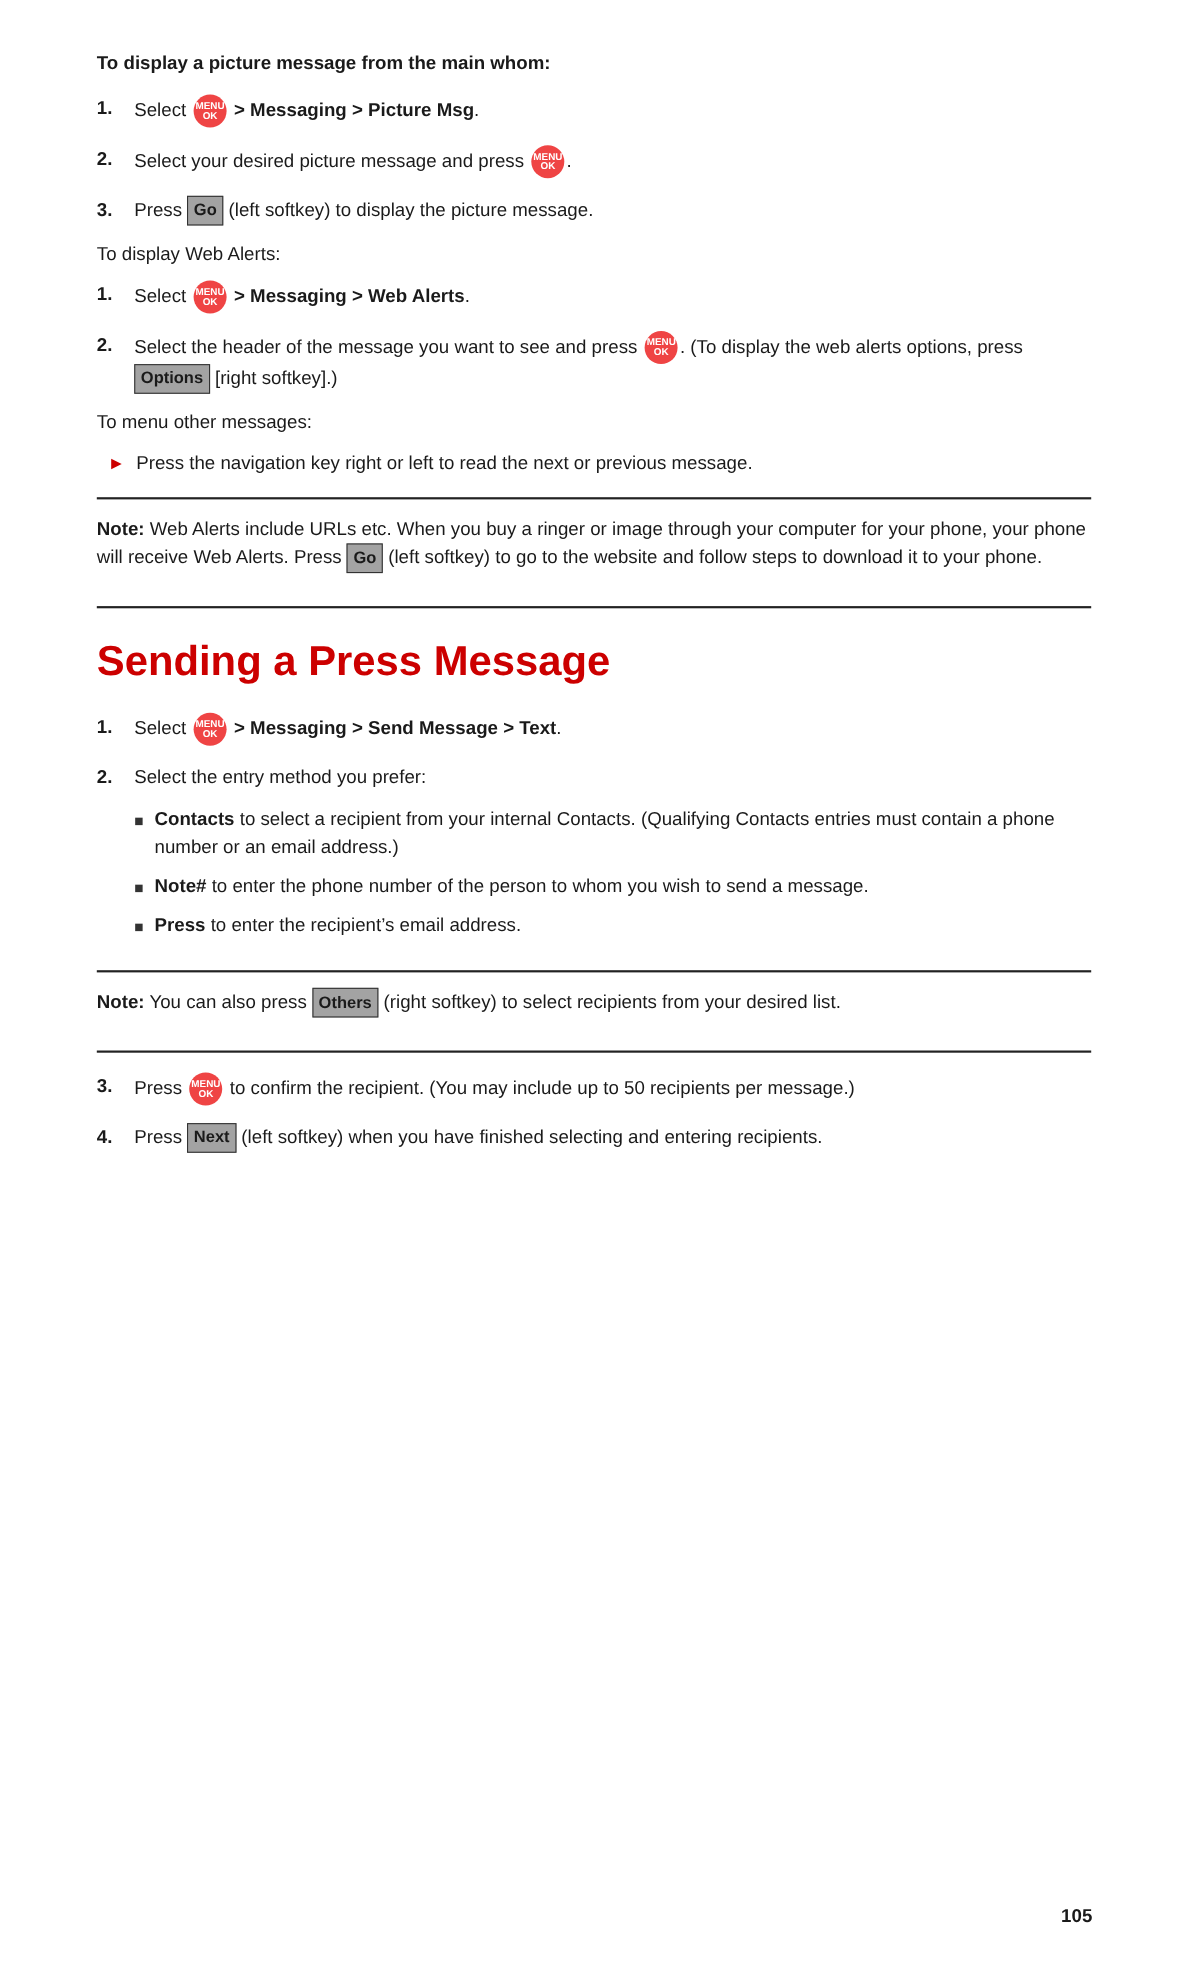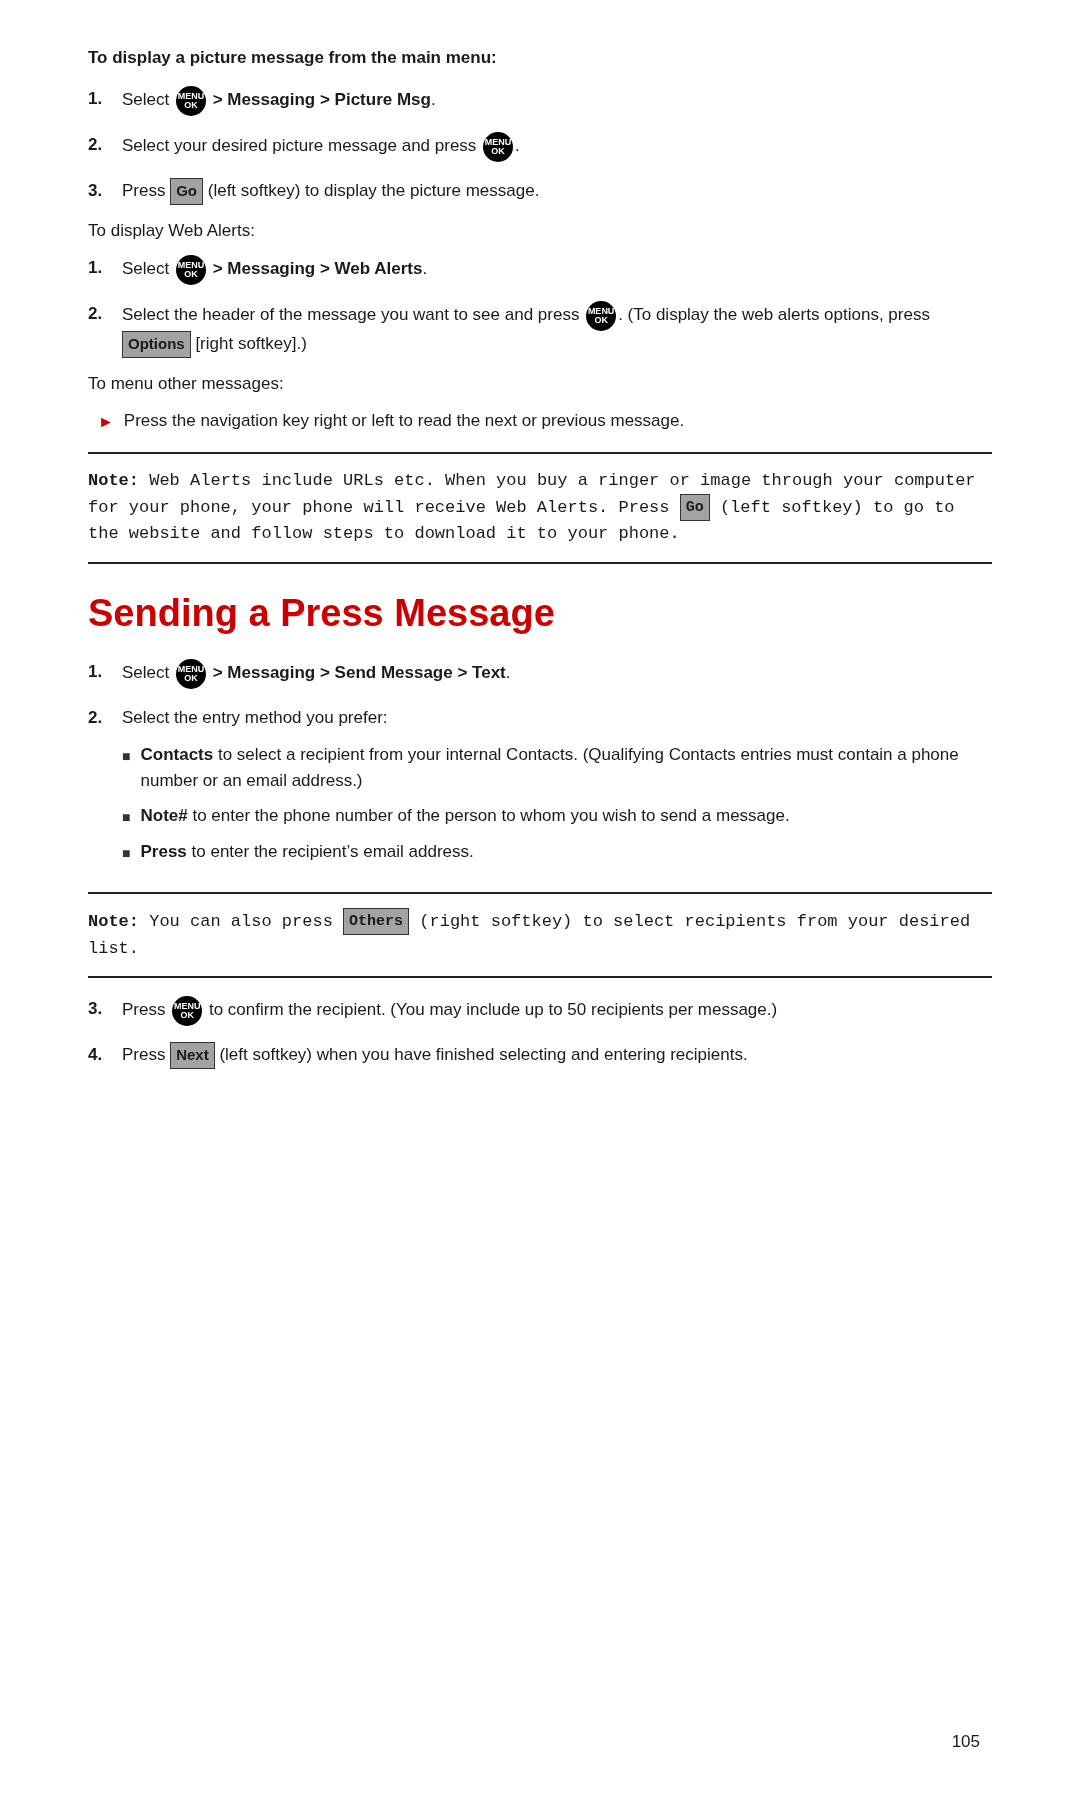--- a/index.html
+++ b/index.html
@@ -40,21 +40,21 @@
       min-width: 24px;
       flex-shrink: 0;
     }
 
     .menu-icon {
       display: inline-flex;
       align-items: center;
       justify-content: center;
       width: 30px;
       height: 30px;
-      background: #000000;
+      background: #ef4444;
       border-radius: 50%;
       color: white;
       font-size: 9px;
       font-weight: bold;
       line-height: 1;
       vertical-align: middle;
       margin: 0 2px;
       flex-shrink: 0;
     }
 
@@ -105,52 +105,51 @@
       color: #333;
       font-size: 14px;
       margin-right: 10px;
       flex-shrink: 0;
       margin-top: 4px;
     }
 
     .note-box {
       border-top: 2px solid #222;
       border-bottom: 2px solid #222;
-      padding: 14px 0 14px 0;
+      padding: 14px 0 30px 0;
       margin: 18px 0 18px 0;
       font-size: 17px;
       line-height: 1.55;
-      font-family: Liberation Mono, monospace;
     }
 
     .section-title {
       font-size: 38px;
       font-weight: bold;
       color: #cc0000;
       margin: 28px 0 24px 0;
       font-family: Arial, Helvetica, sans-serif;
     }
 
     .page-number {
       position: fixed;
       bottom: 48px;
-      right: 100px;
-      font-size: 17px;
-      font-weight: normal;
+      right: 87px;
+      font-size: 17px;
+      font-weight: bold;
       color: #1a1a1a;
     }
 
     .li-content {
       flex: 1;
     }
   </style>
 </head>
 <body>
 
-<p class="section-intro">To display a picture message from the main menu:</p>
+<p class="section-intro">To display a picture message from the main whom:</p>
 
 <ol class="numbered-list">
   <li>
     <span class="num">1.</span>
     <span class="li-content">
       Select <span class="menu-icon">
           <span class="menu-icon-text">MENU<br>OK</span>
         </span> <strong>&gt; Messaging &gt; Picture Msg</strong>.
     </span>
   </li>

